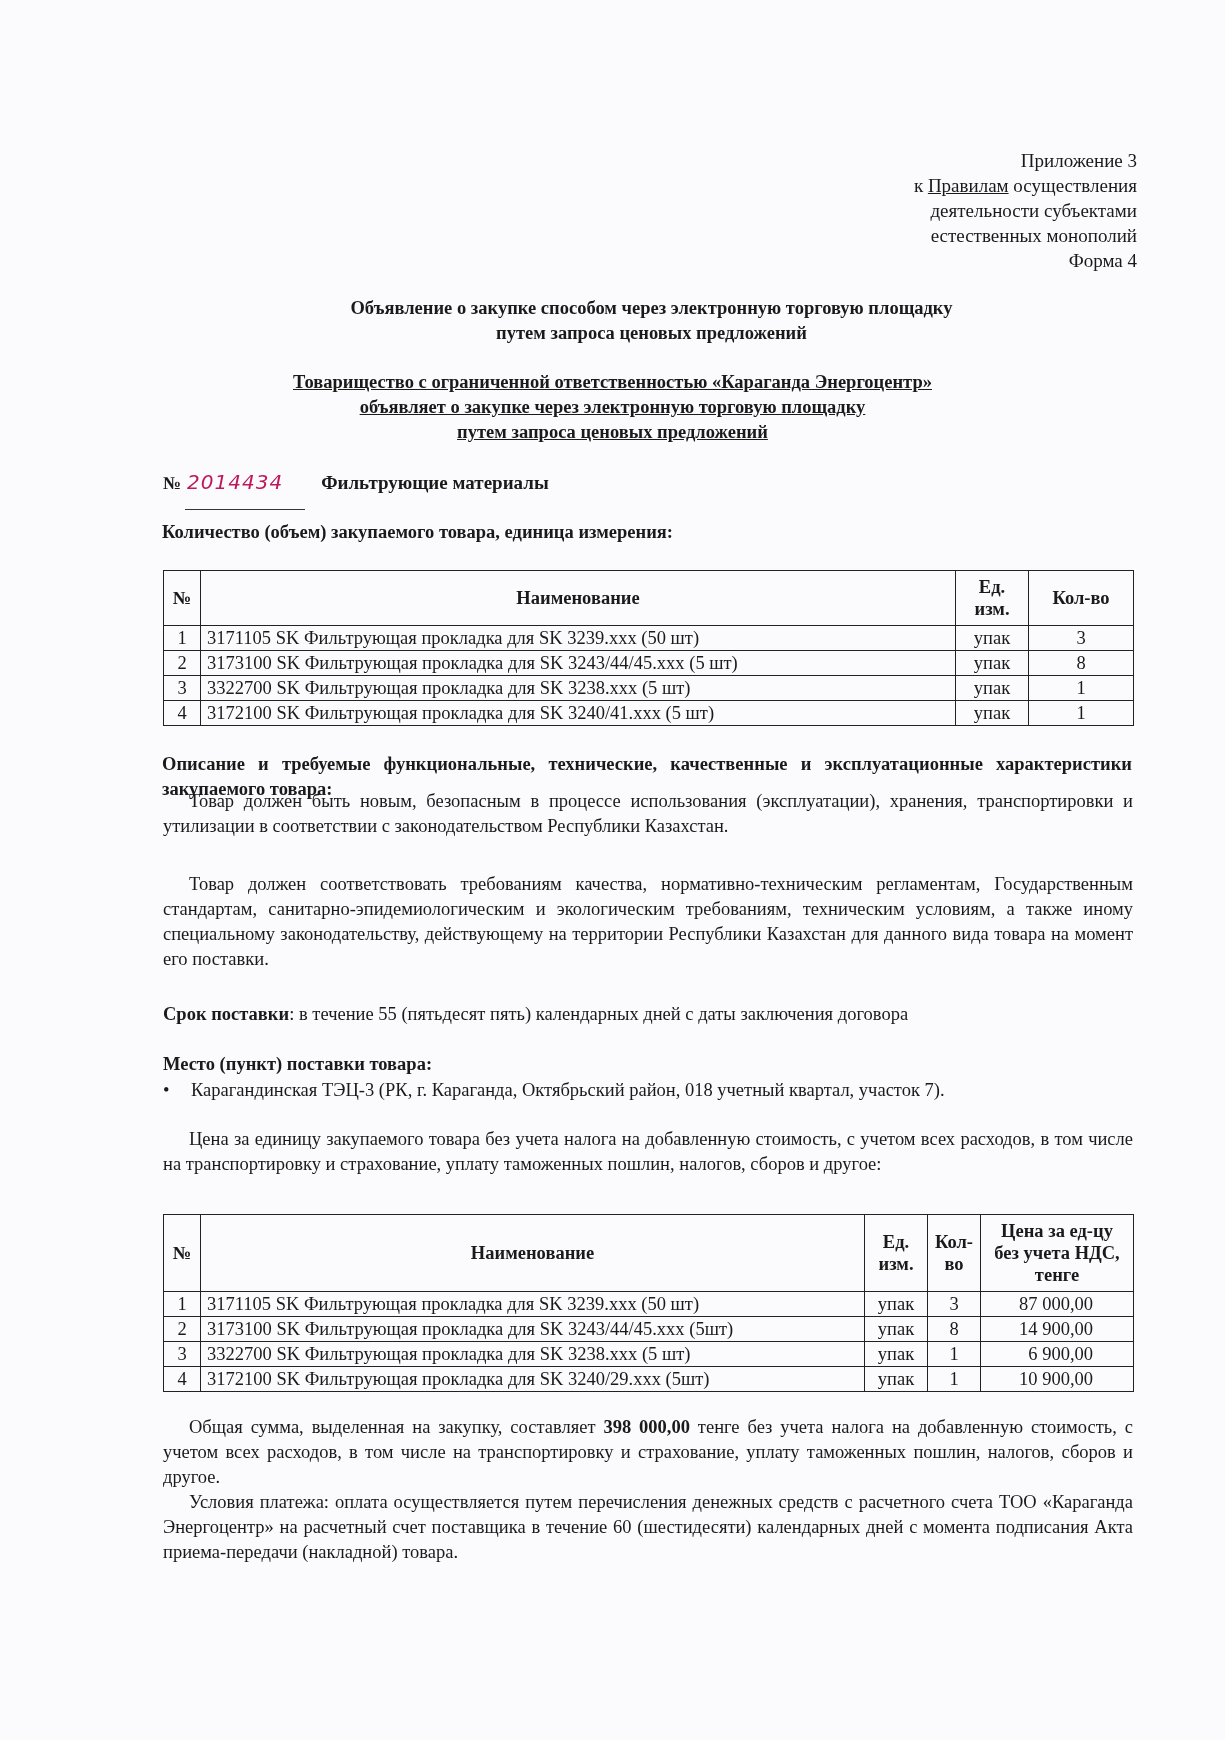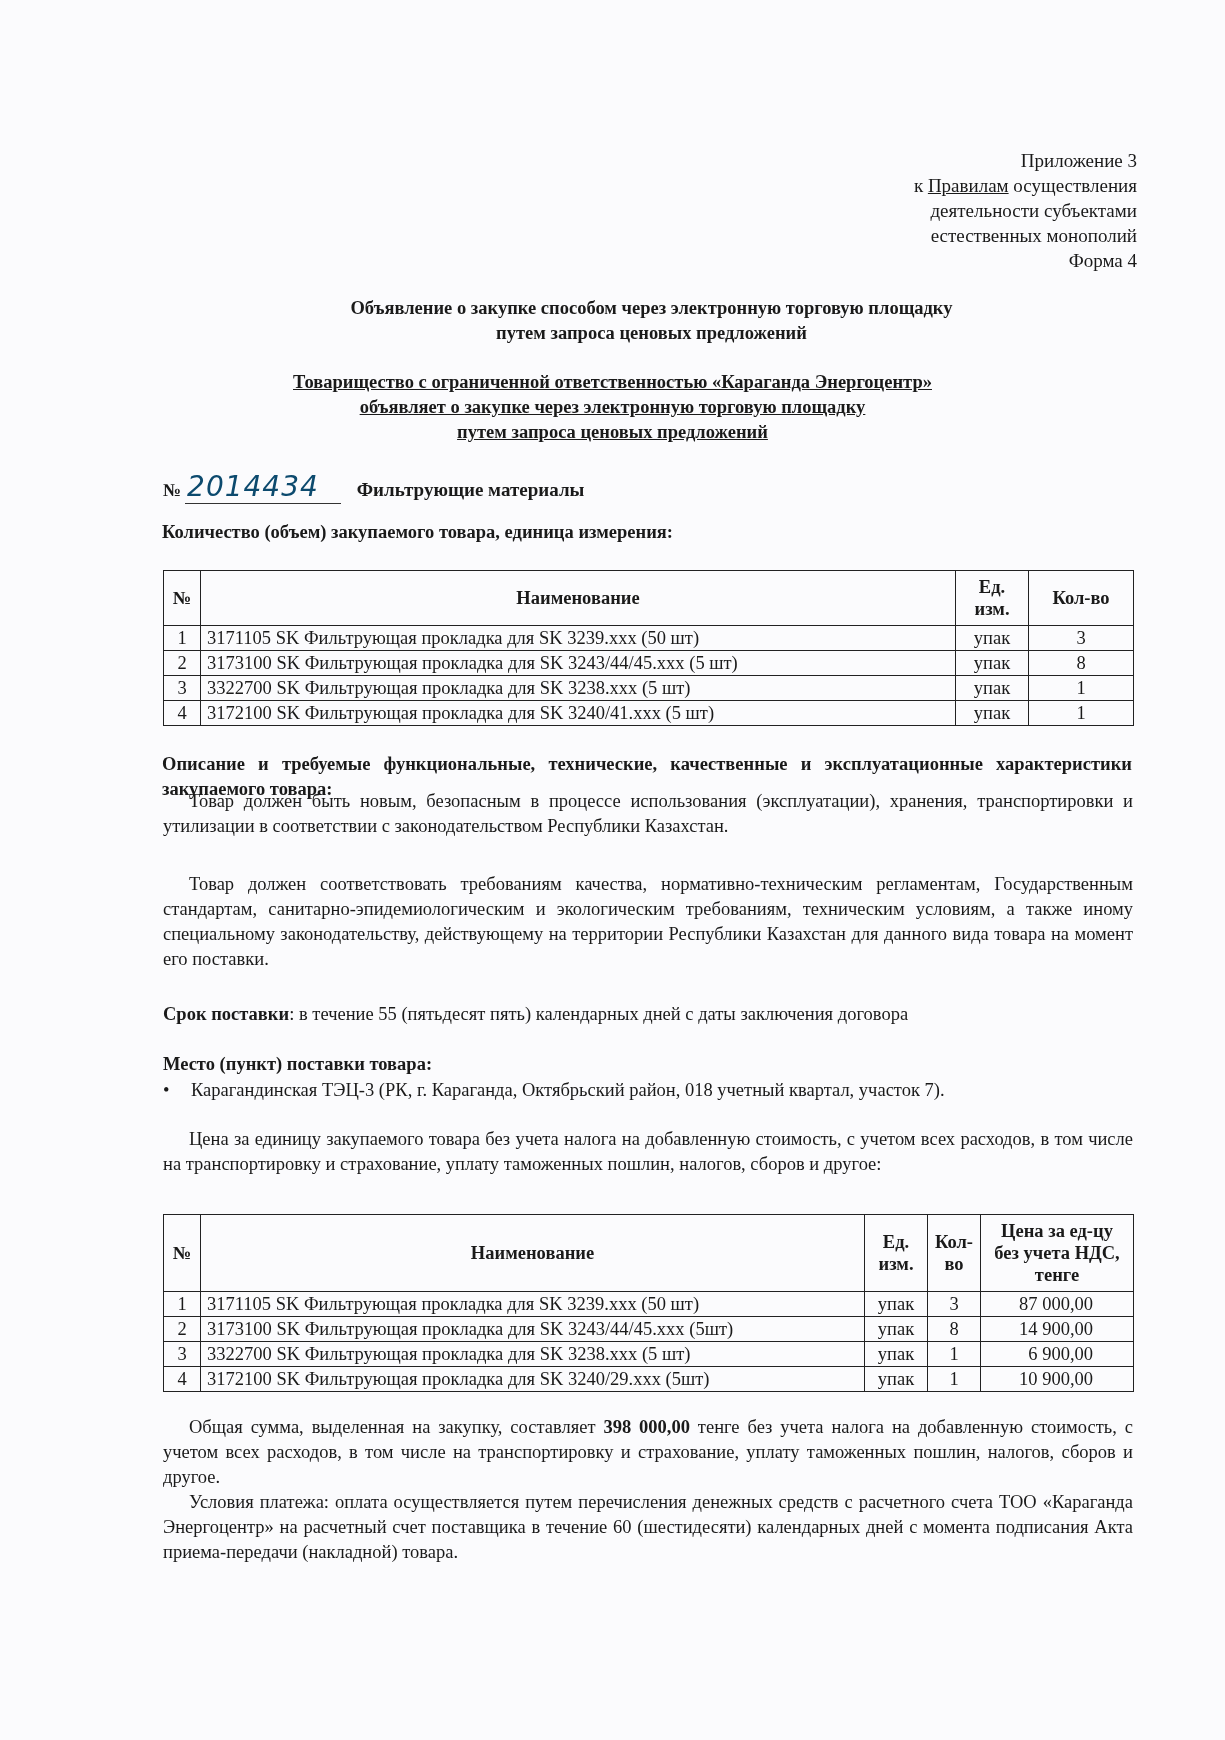--- a/index.html
+++ b/index.html
@@ -25,23 +25,23 @@
   .title2 { top: 370px; text-decoration: underline; }
   .number-line {
     position: absolute; left: 163px; top: 470px;
     font-size: 19px; font-weight: bold;
     display: flex; align-items: baseline;
   }
   .number-line .num-sign { font-weight: bold; font-size: 18px; margin-right: 4px; }
   .number-line .hand {
     font-family: "DejaVu Sans", sans-serif;
     font-style: italic; font-weight: normal;
-    color: #0c4a6e; font-size: 28px;
+    color: #be185d; font-size: 20px;
     border-bottom: 1.5px solid #333;
-    padding: 0 22px 0 2px; margin-right: 16px;
+    padding: 0 22px 15px 2px; margin-right: 16px;
     letter-spacing: 1px;
   }
   .heading {
     position: absolute; left: 162px; font-weight: bold; font-size: 18.5px; line-height: 25px;
   }
   .h-qty { top: 520px; }
   .h-desc { top: 752px; width: 970px; text-align: justify; text-align-last: left; }
   table.doc {
     position: absolute; border-collapse: collapse;
     font-size: 18.5px;

